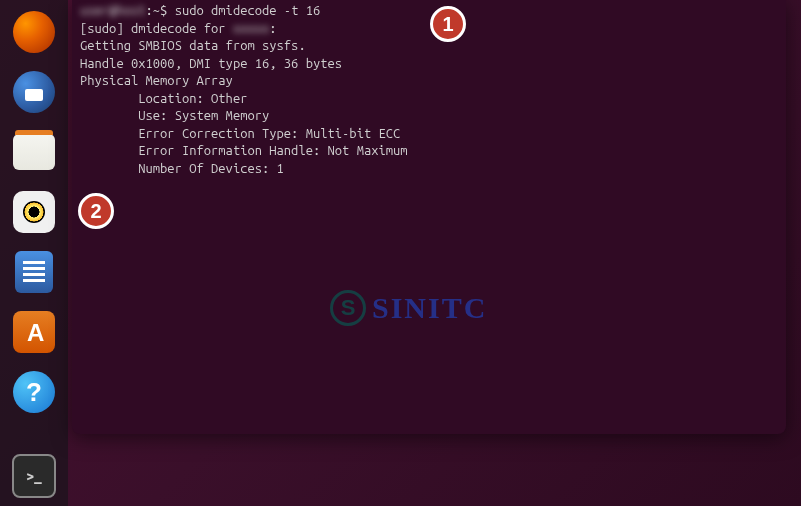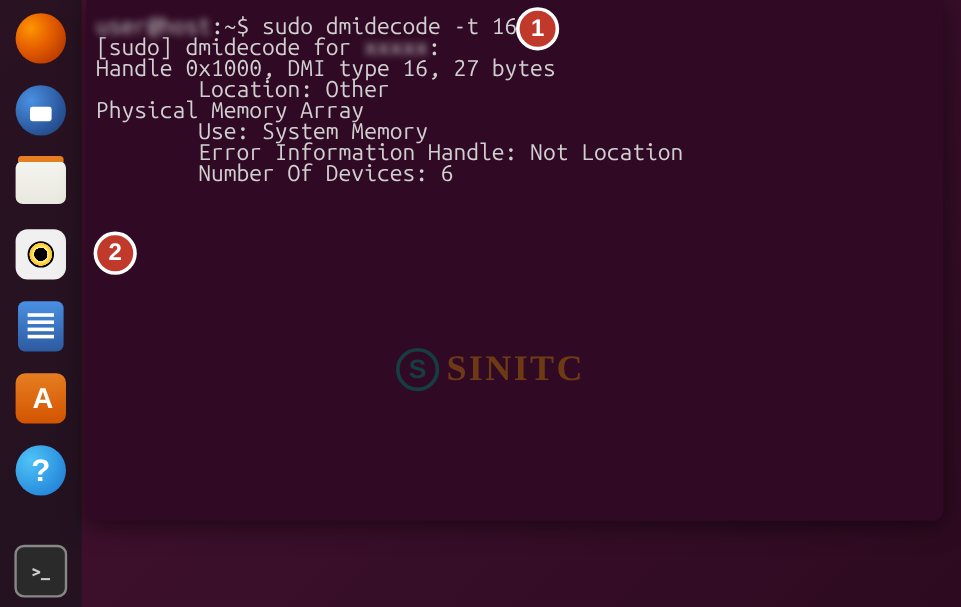--- a/index.html
+++ b/index.html
@@ -156,23 +156,23 @@
       font-weight: bold;
     }
     .terminal-window {
       position: absolute;
       left: 72px;
       top: 0;
       width: 714px;
       height: 434px;
       background: #300a24;
       border-radius: 0 0 8px 8px;
-      padding: 13px 8px;
+      padding: 2px 8px;
       color: #d0d0d0;
-      font-size: 19px;
+      font-size: 13px;
       line-height: 17.5px;
       box-shadow: 0 4px 20px rgba(0,0,0,0.5);
     }
     .terminal-line {
       white-space: pre;
     }
     .prompt-user {
       color: #4caf50;
       filter: blur(3px);
     }
@@ -223,21 +223,21 @@
       border-radius: 50%;
       display: flex;
       align-items: center;
       justify-content: center;
       color: #00695c;
       font-size: 22px;
       font-weight: bold;
       font-family: sans-serif;
     }
     .watermark-text {
-      color: #a16207;
+      color: #1d4ed8;
       font-size: 30px;
       font-weight: bold;
       font-family: Georgia, serif;
       letter-spacing: 2px;
     }
   </style>
 </head>
 <body>
 
 <div class="dock">
@@ -261,27 +261,29 @@
     </div>
   <div class="dock-item">
       <div class="help-icon">?</div>
     </div>
   <div class="dock-item terminal-dock"></div>
 </div>
 
 <div class="terminal-window">
   <div class="terminal-line"><span class="prompt-user blurred">user@host</span><span class="prompt-sep">:~$ </span><span>sudo dmidecode -t 16</span></div>
   <div class="terminal-line"><span>[sudo] dmidecode for </span><span class="blurred">xxxxx</span><span>:</span></div>
+  <div class="terminal-line">Getting SMBIOS data from sysfs.</div>
   <div class="terminal-line"></div>
-  <div class="terminal-line">Handle 0x1000, DMI type 16, 27 bytes</div>
+  <div class="terminal-line">Handle 0x1000, DMI type 16, 36 bytes</div>
+  <div class="terminal-line">Physical Memory Array</div>
   <div class="terminal-line">        Location: Other</div>
-  <div class="terminal-line">Physical Memory Array</div>
   <div class="terminal-line">        Use: System Memory</div>
-  <div class="terminal-line">        Error Information Handle: Not Location</div>
-  <div class="terminal-line">        Number Of Devices: 6</div>
+  <div class="terminal-line">        Error Correction Type: Multi-bit ECC</div>
+  <div class="terminal-line">        Error Information Handle: Not Maximum</div>
+  <div class="terminal-line">        Number Of Devices: 1</div>
   <div class="terminal-line"></div>
 </div>
 
 <div class="annotation" style="left:430px; top:6px;">1</div>
 <div class="annotation" style="left:78px; top:193px;">2</div>
 
 <div class="watermark">
   <div class="watermark-logo">S</div>
   <div class="watermark-text">SINITC</div>
 </div>

